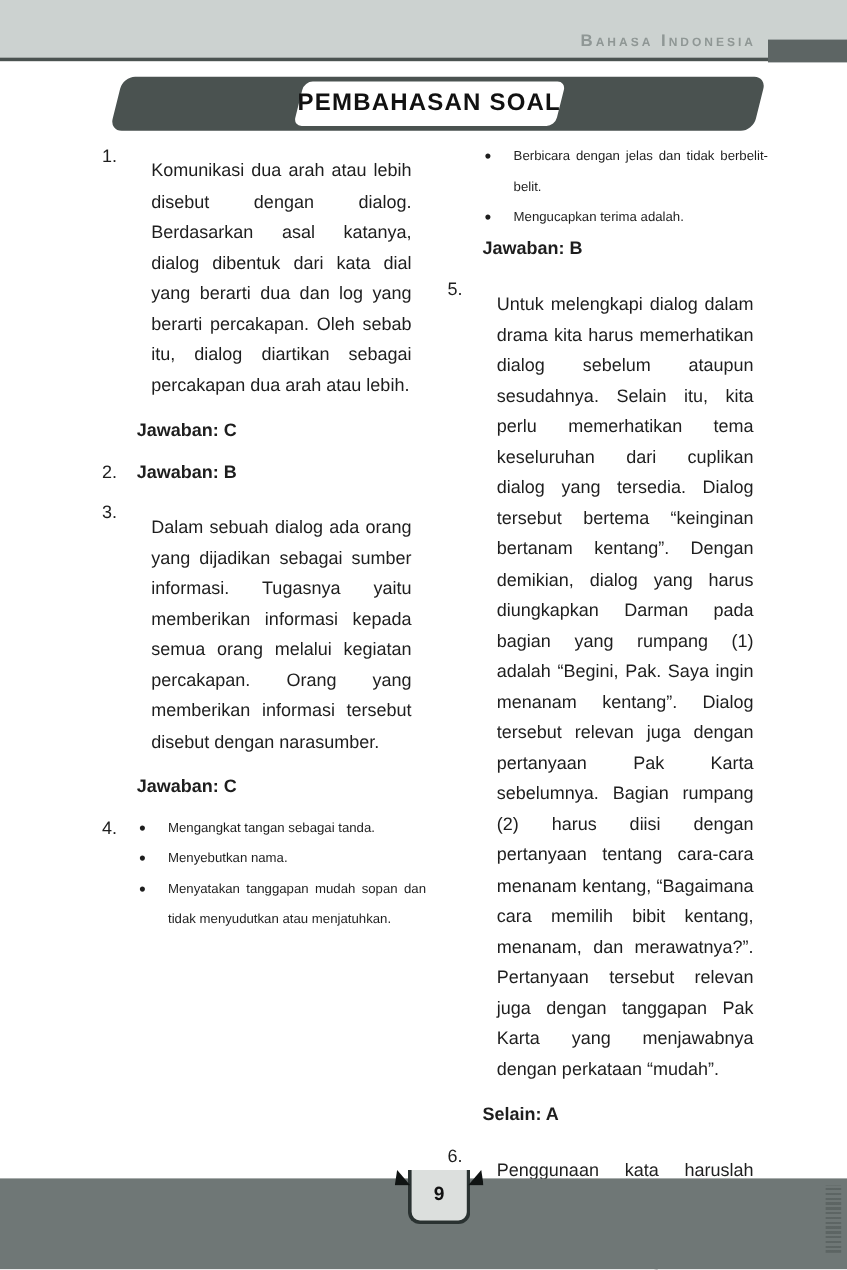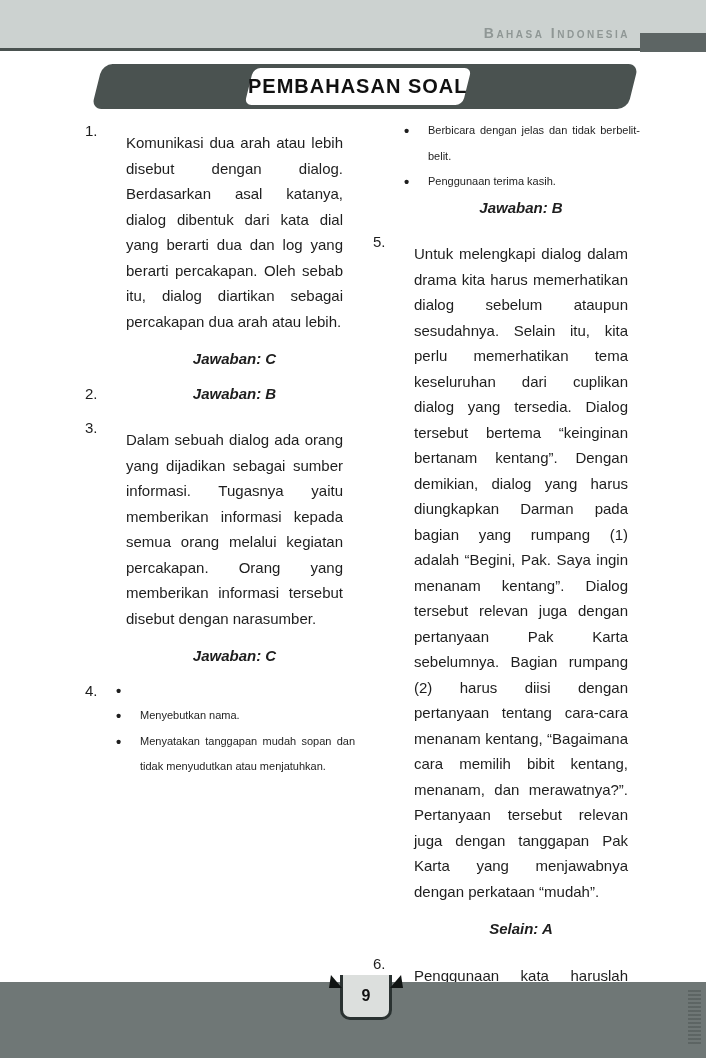--- a/index.html
+++ b/index.html
@@ -35,21 +35,21 @@
   .block{display:grid;grid-template-columns:29px 1fr;margin-bottom:9px;}
   .qnum{font-size:15px;line-height:25.5px;}
   .qbody{min-width:0;}
   .qtext{
     margin:12px;font-size:15px;line-height:25.5px;text-align:justify;text-justify:inter-word;
   }
   .bullet-row{display:grid;grid-template-columns:26px 1fr;}
   .bullet-dot{font-size:15px;line-height:25.5px;padding-left:2px;}
   .bullet-dot::before{content:"\2022";font-weight:700;}
   .bullet-text{font-size:11px;line-height:25.5px;text-align:justify;margin:0;}
-  .answer{grid-column:2;text-align:center;font-weight:700;font-size:15px;line-height:25.5px;font-style:italic;}
+  .answer{grid-column:2;text-align:left;font-weight:700;font-size:15px;line-height:25.5px;}
   
   .footer-band{position:absolute;left:0;top:982px;width:706px;height:76px;background:#6f7776;}
   .page-tab{
     position:absolute;left:340px;top:975px;width:46px;height:42px;background:#dcdfdd;
     border:3px solid #2a3231;border-top:none;border-radius:0 0 10px 10px;
     display:flex;align-items:center;justify-content:center;
   }
   .page-num{font-weight:700;font-size:16px;color:#111111;}
   .wing{position:absolute;width:13px;height:13px;background:#101413;top:0;}
   .wing-left{left:-14px;clip-path:polygon(15% 0,100% 100%,0 100%);}
@@ -92,20 +92,21 @@
         <div class="qbody">
           <p class="qtext">Dalam sebuah dialog ada orang yang dijadikan sebagai sumber informasi. Tugasnya yaitu memberikan informasi kepada semua orang melalui kegiatan percakapan. Orang yang memberikan informasi tersebut disebut dengan narasumber.</p>
         </div>
         <div class="answer">Jawaban: C</div>
       </div>
       <div class="block">
         <span class="qnum">4.</span>
         <div class="qbody">
           <div class="bullet-row">
             <span class="bullet-dot"></span>
+            <p class="bullet-text">Mengangkat tangan sebagai tanda.</p>
           </div>
           <div class="bullet-row">
             <span class="bullet-dot"></span>
             <p class="bullet-text">Menyebutkan nama.</p>
           </div>
           <div class="bullet-row">
             <span class="bullet-dot"></span>
             <p class="bullet-text">Menyatakan tanggapan mudah sopan dan tidak menyudutkan atau menjatuhkan.</p>
           </div>
         </div>
@@ -114,21 +115,21 @@
   <div id="right-col" class="col">
       <div class="block">
         <span class="qnum"></span>
         <div class="qbody">
           <div class="bullet-row">
             <span class="bullet-dot"></span>
             <p class="bullet-text">Berbicara dengan jelas dan tidak berbelit-belit.</p>
           </div>
           <div class="bullet-row">
             <span class="bullet-dot"></span>
-            <p class="bullet-text">Penggunaan terima kasih.</p>
+            <p class="bullet-text">Mengucapkan terima adalah.</p>
           </div>
         </div>
         <div class="answer">Jawaban: B</div>
       </div>
       <div class="block">
         <span class="qnum">5.</span>
         <div class="qbody">
           <p class="qtext">Untuk melengkapi dialog dalam drama kita harus memerhatikan dialog sebelum ataupun sesudahnya. Selain itu, kita perlu memerhatikan tema keseluruhan dari cuplikan dialog yang tersedia. Dialog tersebut bertema “keinginan bertanam kentang”. Dengan demikian, dialog yang harus diungkapkan Darman pada bagian yang rumpang (1) adalah “Begini, Pak. Saya ingin menanam kentang”. Dialog tersebut relevan juga dengan pertanyaan Pak Karta sebelumnya. Bagian rumpang (2) harus diisi dengan pertanyaan tentang cara-cara menanam kentang, “Bagaimana cara memilih bibit kentang, menanam, dan merawatnya?”. Pertanyaan tersebut relevan juga dengan tanggapan Pak Karta yang menjawabnya dengan perkataan “mudah”.</p>
         </div>
         <div class="answer">Selain: A</div>

